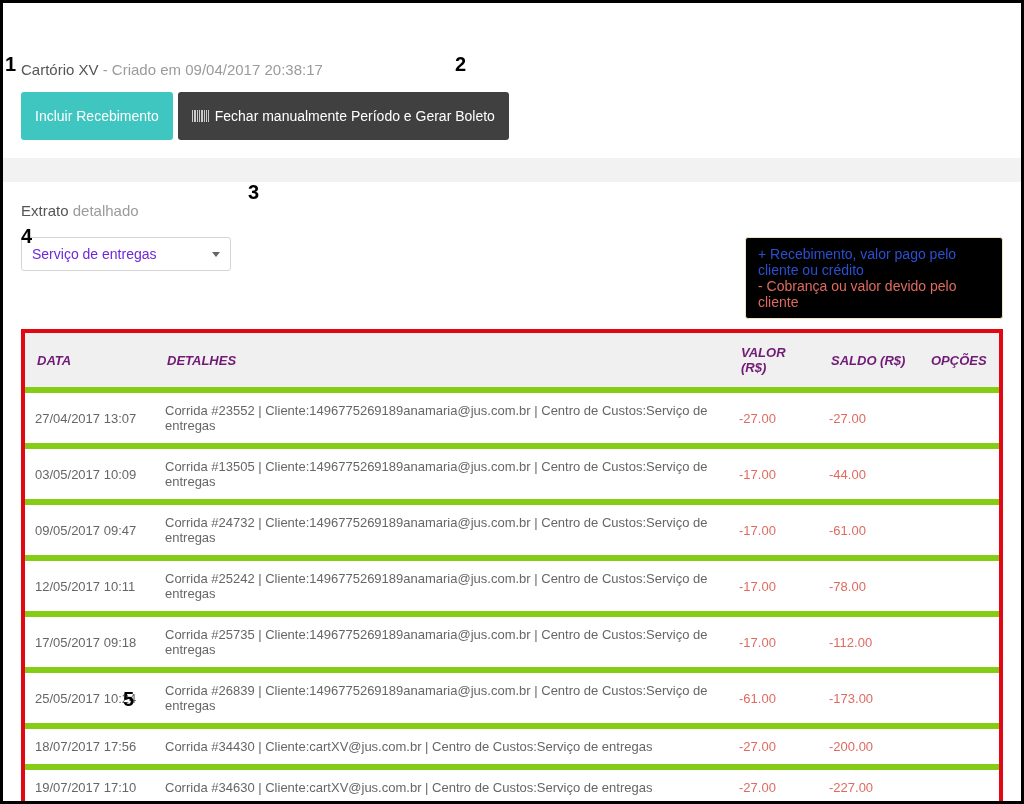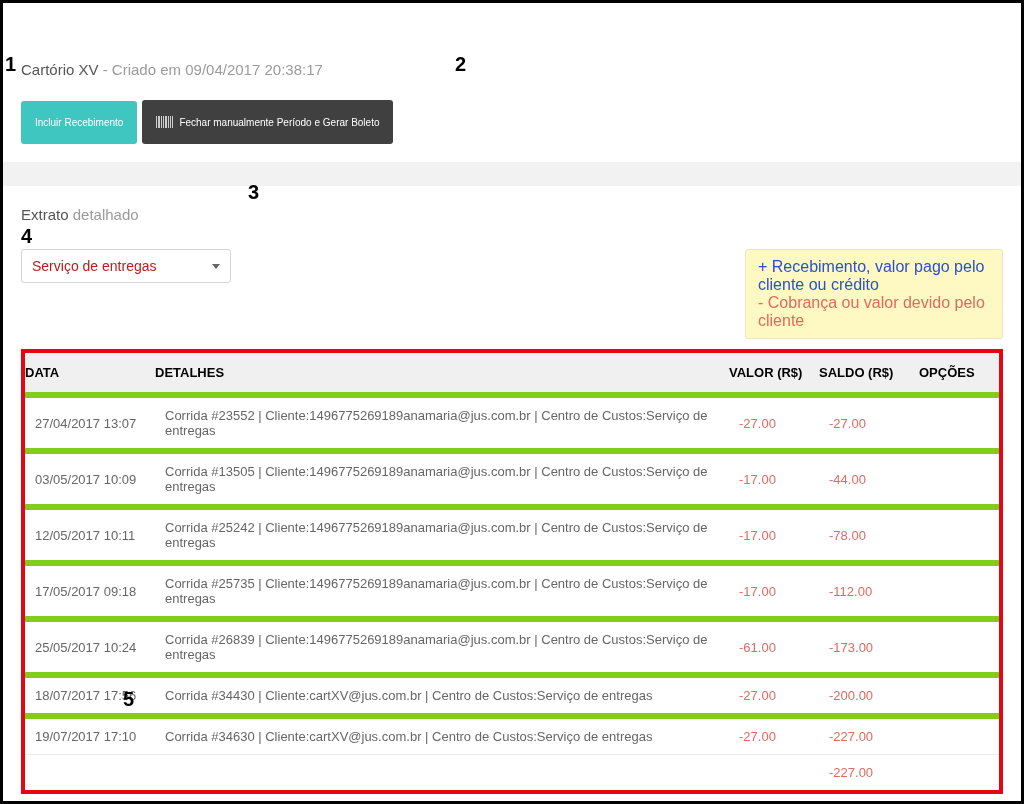--- a/index.html
+++ b/index.html
@@ -25,24 +25,23 @@
   .header-line .title { color: #555; font-weight: 500; }
   .header-line .created { color: #9b9b9b; font-weight: 400; }
   .btn-row { display: flex; align-items: center; gap: 5px; margin-bottom: 18px; }
   .btn {
     display: inline-flex;
     align-items: center;
     gap: 6px;
     border: none;
     border-radius: 3px;
     padding: 16px 14px;
-    font-size: 10px;
+    font-size: 14px;
     cursor: pointer;
     color: #fff;
-    margin-top: 8px;
   }
   .btn-teal { background: #3fc6c1; }
   .btn-dark { background: #404040; }
   .barcode-icon {
     display: inline-flex;
     gap: 1px;
     align-items: stretch;
     height: 12px;
   }
   .barcode-icon span { background:#ccc; display:inline-block; width:1px; }
@@ -55,69 +54,70 @@
     font-weight: 700;
     color: #000;
   }
   .section-gap {
     height: 24px;
     background: #f2f2f2;
     margin-left: -18px;
     margin-right: -18px;
     margin-bottom: 20px;
   }
-  .section-title { font-size: 15px; margin-bottom: 26px; }
+  .section-title { font-size: 15px; margin-bottom: 18px; }
   .section-title .bold { color:#555; font-weight:500; }
   .section-title .light { color:#9b9b9b; font-weight:400; }
   .filter-row {
     display:flex; align-items:flex-start; justify-content:space-between; margin-bottom: 6px;
     position: relative;
   }
   .select-wrap {
     display:flex; align-items:center; gap:10px;
   }
   .select {
     width: 210px;
     height: 34px;
     border: 1px solid #d5d5d5;
     border-radius: 3px;
     background:#fff;
     display:flex; align-items:center; justify-content:space-between;
     padding: 0 10px;
-    font-size:14px; color:#b91c1c;
+    font-size:14px; color:#6d28d9;
     cursor:pointer;
   }
   .caret {
     width: 0; height: 0;
     border-left: 4px solid transparent;
     border-right: 4px solid transparent;
     border-top: 5px solid #666;
   }
   .legend-box {
     border:1px solid #f3e3c0;
-    background: #fef9c3;
+    background: #000000;
     border-radius:3px;
     padding: 8px 12px;
-    font-size:16px;
+    font-size:14px;
     width: 258px;
   }
   .legend-pos { color:#2b4fd1; }
   .legend-neg { color:#e06a5f; }
   .table-wrap {
     border: 4px solid #e30613;
     margin-top: 10px;
   }
   table { width:100%; border-collapse: collapse; font-size:13px; }
   thead th {
     background:#f0f0f0;
-    color:#000000;
+    color:#701a75;
     font-weight:600;
     text-align:left;
-    padding: 12px 0;
+    padding: 12px 12px;
     border-bottom:1px solid #e3e3e3;
+    font-style:italic;
   }
   tbody td {
     padding: 10px 10px;
     border-top:6px solid #84cc16;
     color:#666;
     vertical-align: middle;
   }
   tbody td.neg, tfoot td.neg { color:#e06a5f; }
   .col-data { width: 130px; }
   .col-valor { width: 90px; text-align:left;}
@@ -194,20 +194,27 @@
             <td class="col-op"></td>
           </tr>
           <tr>
             <td class="col-data">03/05/2017 10:09</td>
             <td>Corrida #13505  |  Cliente:1496775269189anamaria@jus.com.br  |  Centro de Custos:Serviço de entregas</td>
             <td class="col-valor neg">-17.00</td>
             <td class="col-saldo neg">-44.00</td>
             <td class="col-op"></td>
           </tr>
           <tr>
+            <td class="col-data">09/05/2017 09:47</td>
+            <td>Corrida #24732  |  Cliente:1496775269189anamaria@jus.com.br  |  Centro de Custos:Serviço de entregas</td>
+            <td class="col-valor neg">-17.00</td>
+            <td class="col-saldo neg">-61.00</td>
+            <td class="col-op"></td>
+          </tr>
+          <tr>
             <td class="col-data">12/05/2017 10:11</td>
             <td>Corrida #25242  |  Cliente:1496775269189anamaria@jus.com.br  |  Centro de Custos:Serviço de entregas</td>
             <td class="col-valor neg">-17.00</td>
             <td class="col-saldo neg">-78.00</td>
             <td class="col-op"></td>
           </tr>
           <tr>
             <td class="col-data">17/05/2017 09:18</td>
             <td>Corrida #25735  |  Cliente:1496775269189anamaria@jus.com.br  |  Centro de Custos:Serviço de entregas</td>
             <td class="col-valor neg">-17.00</td>

